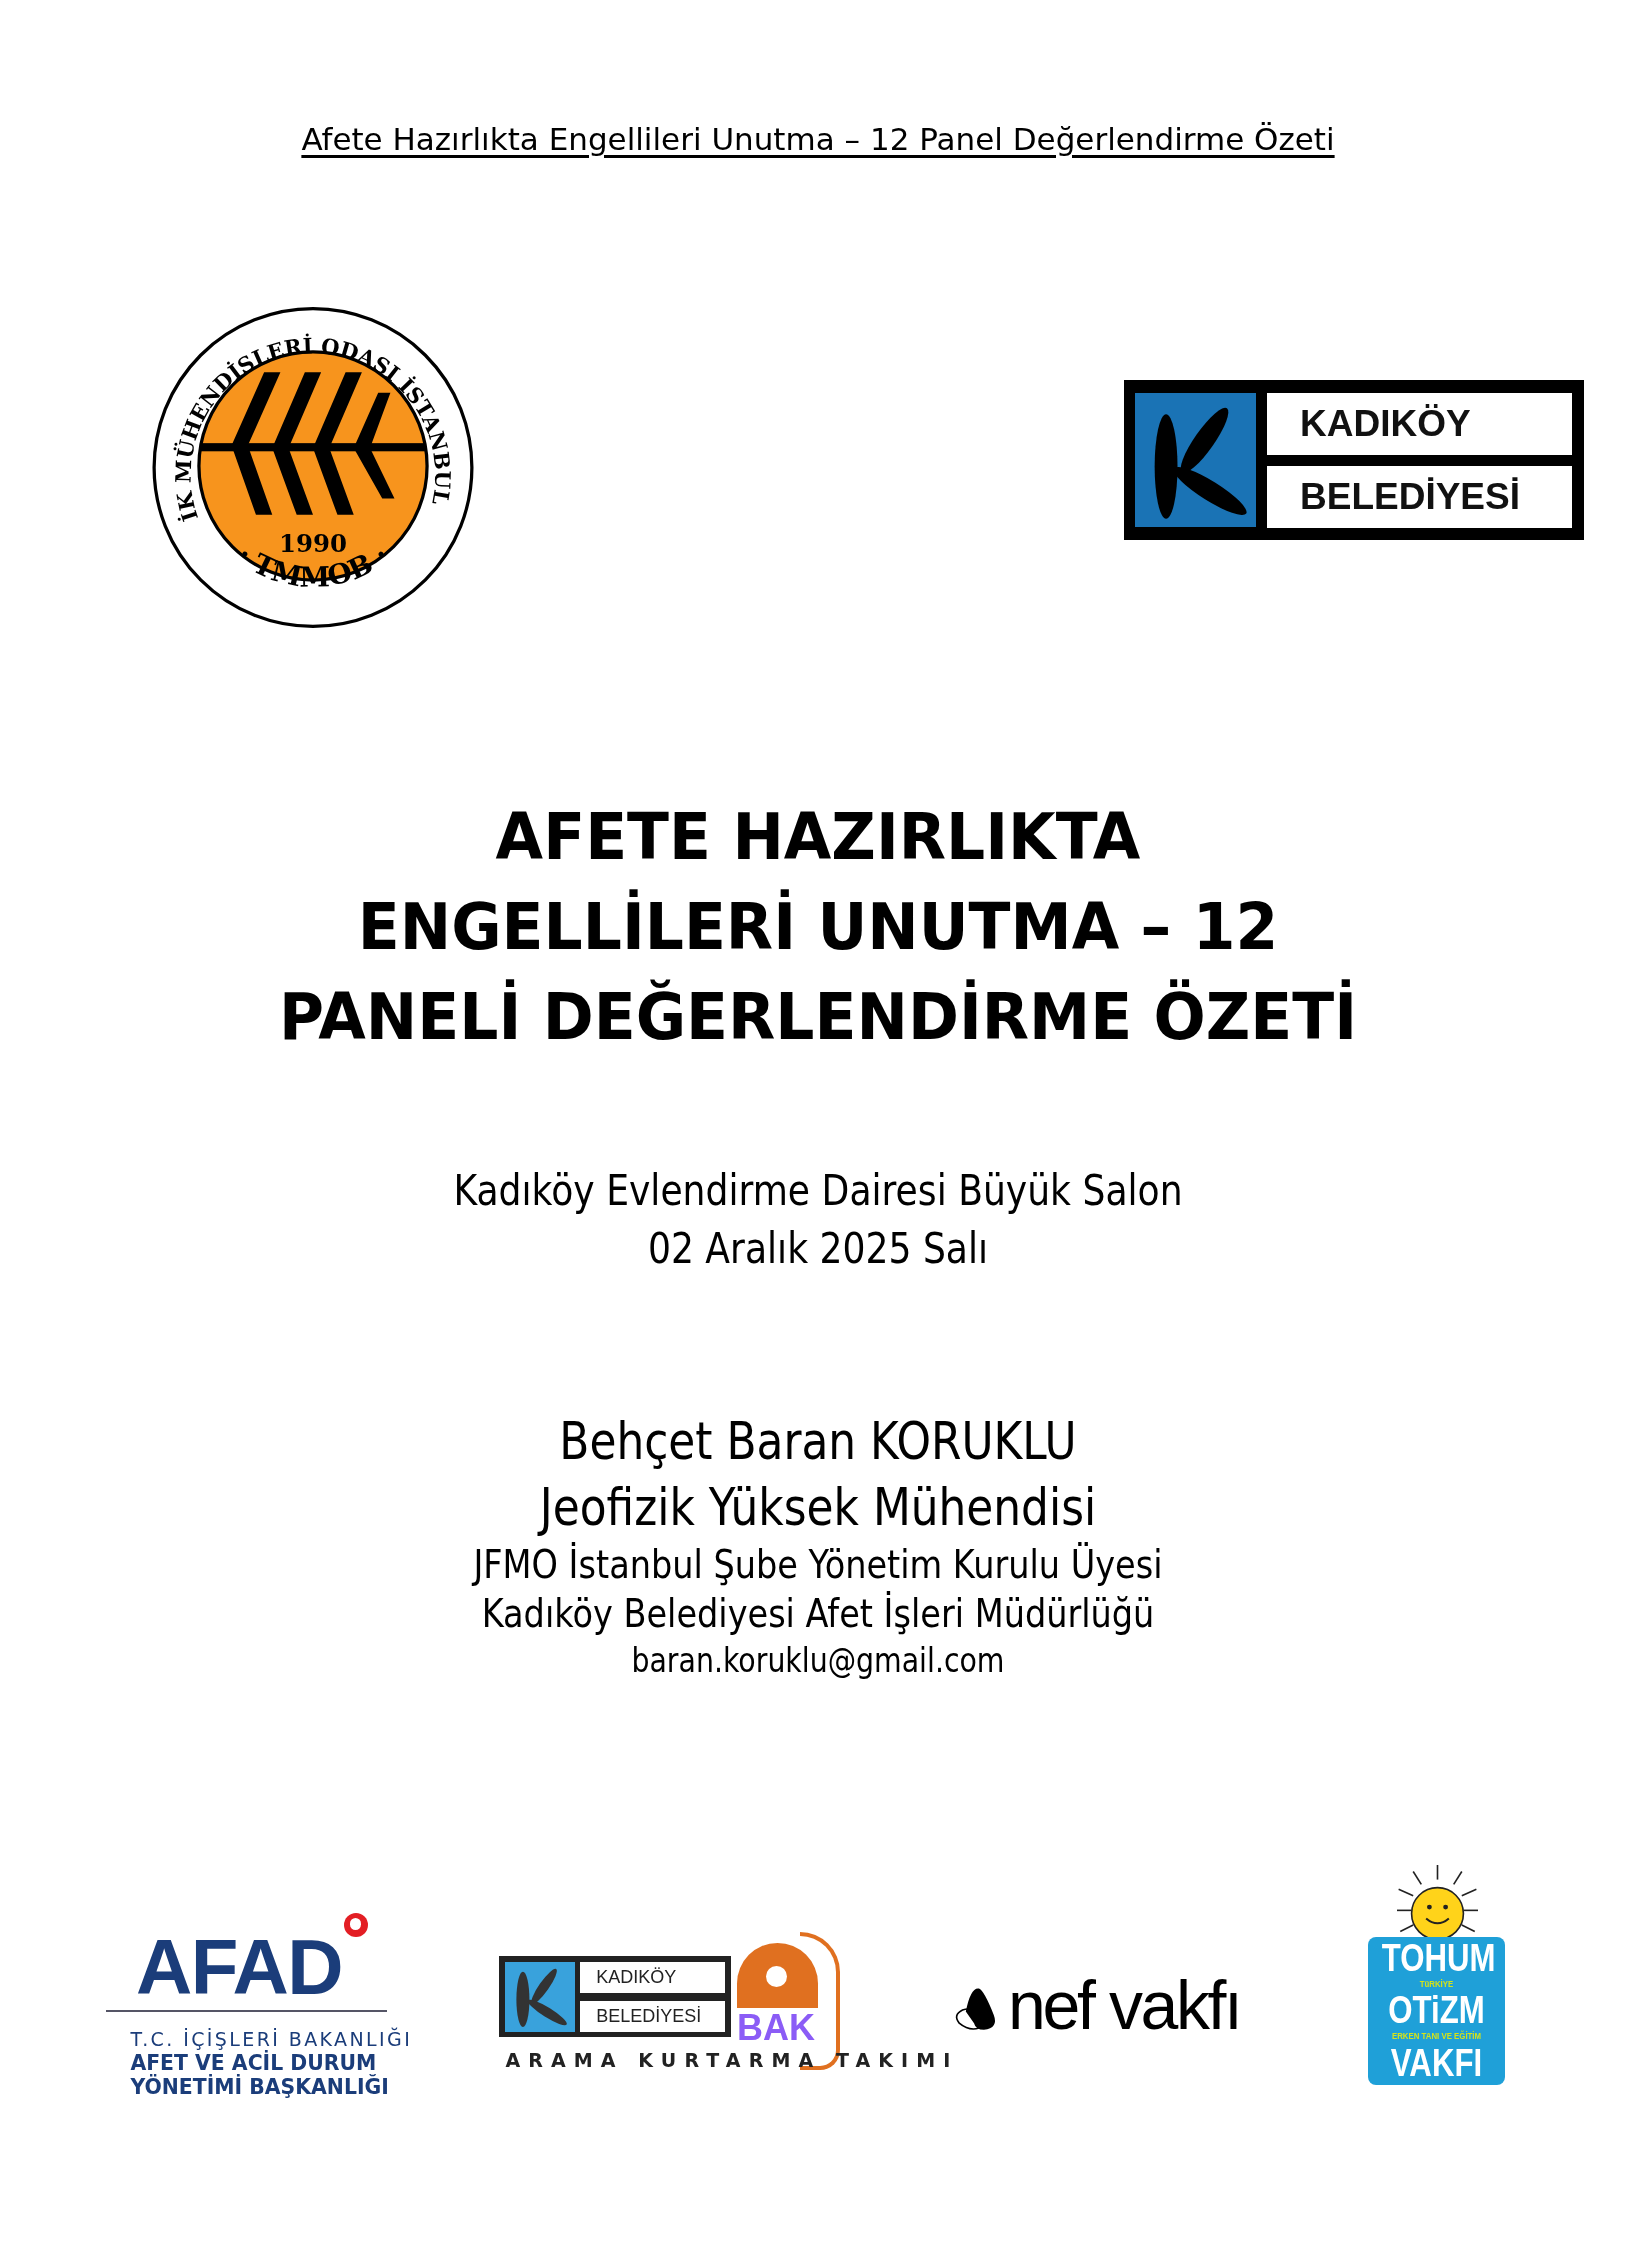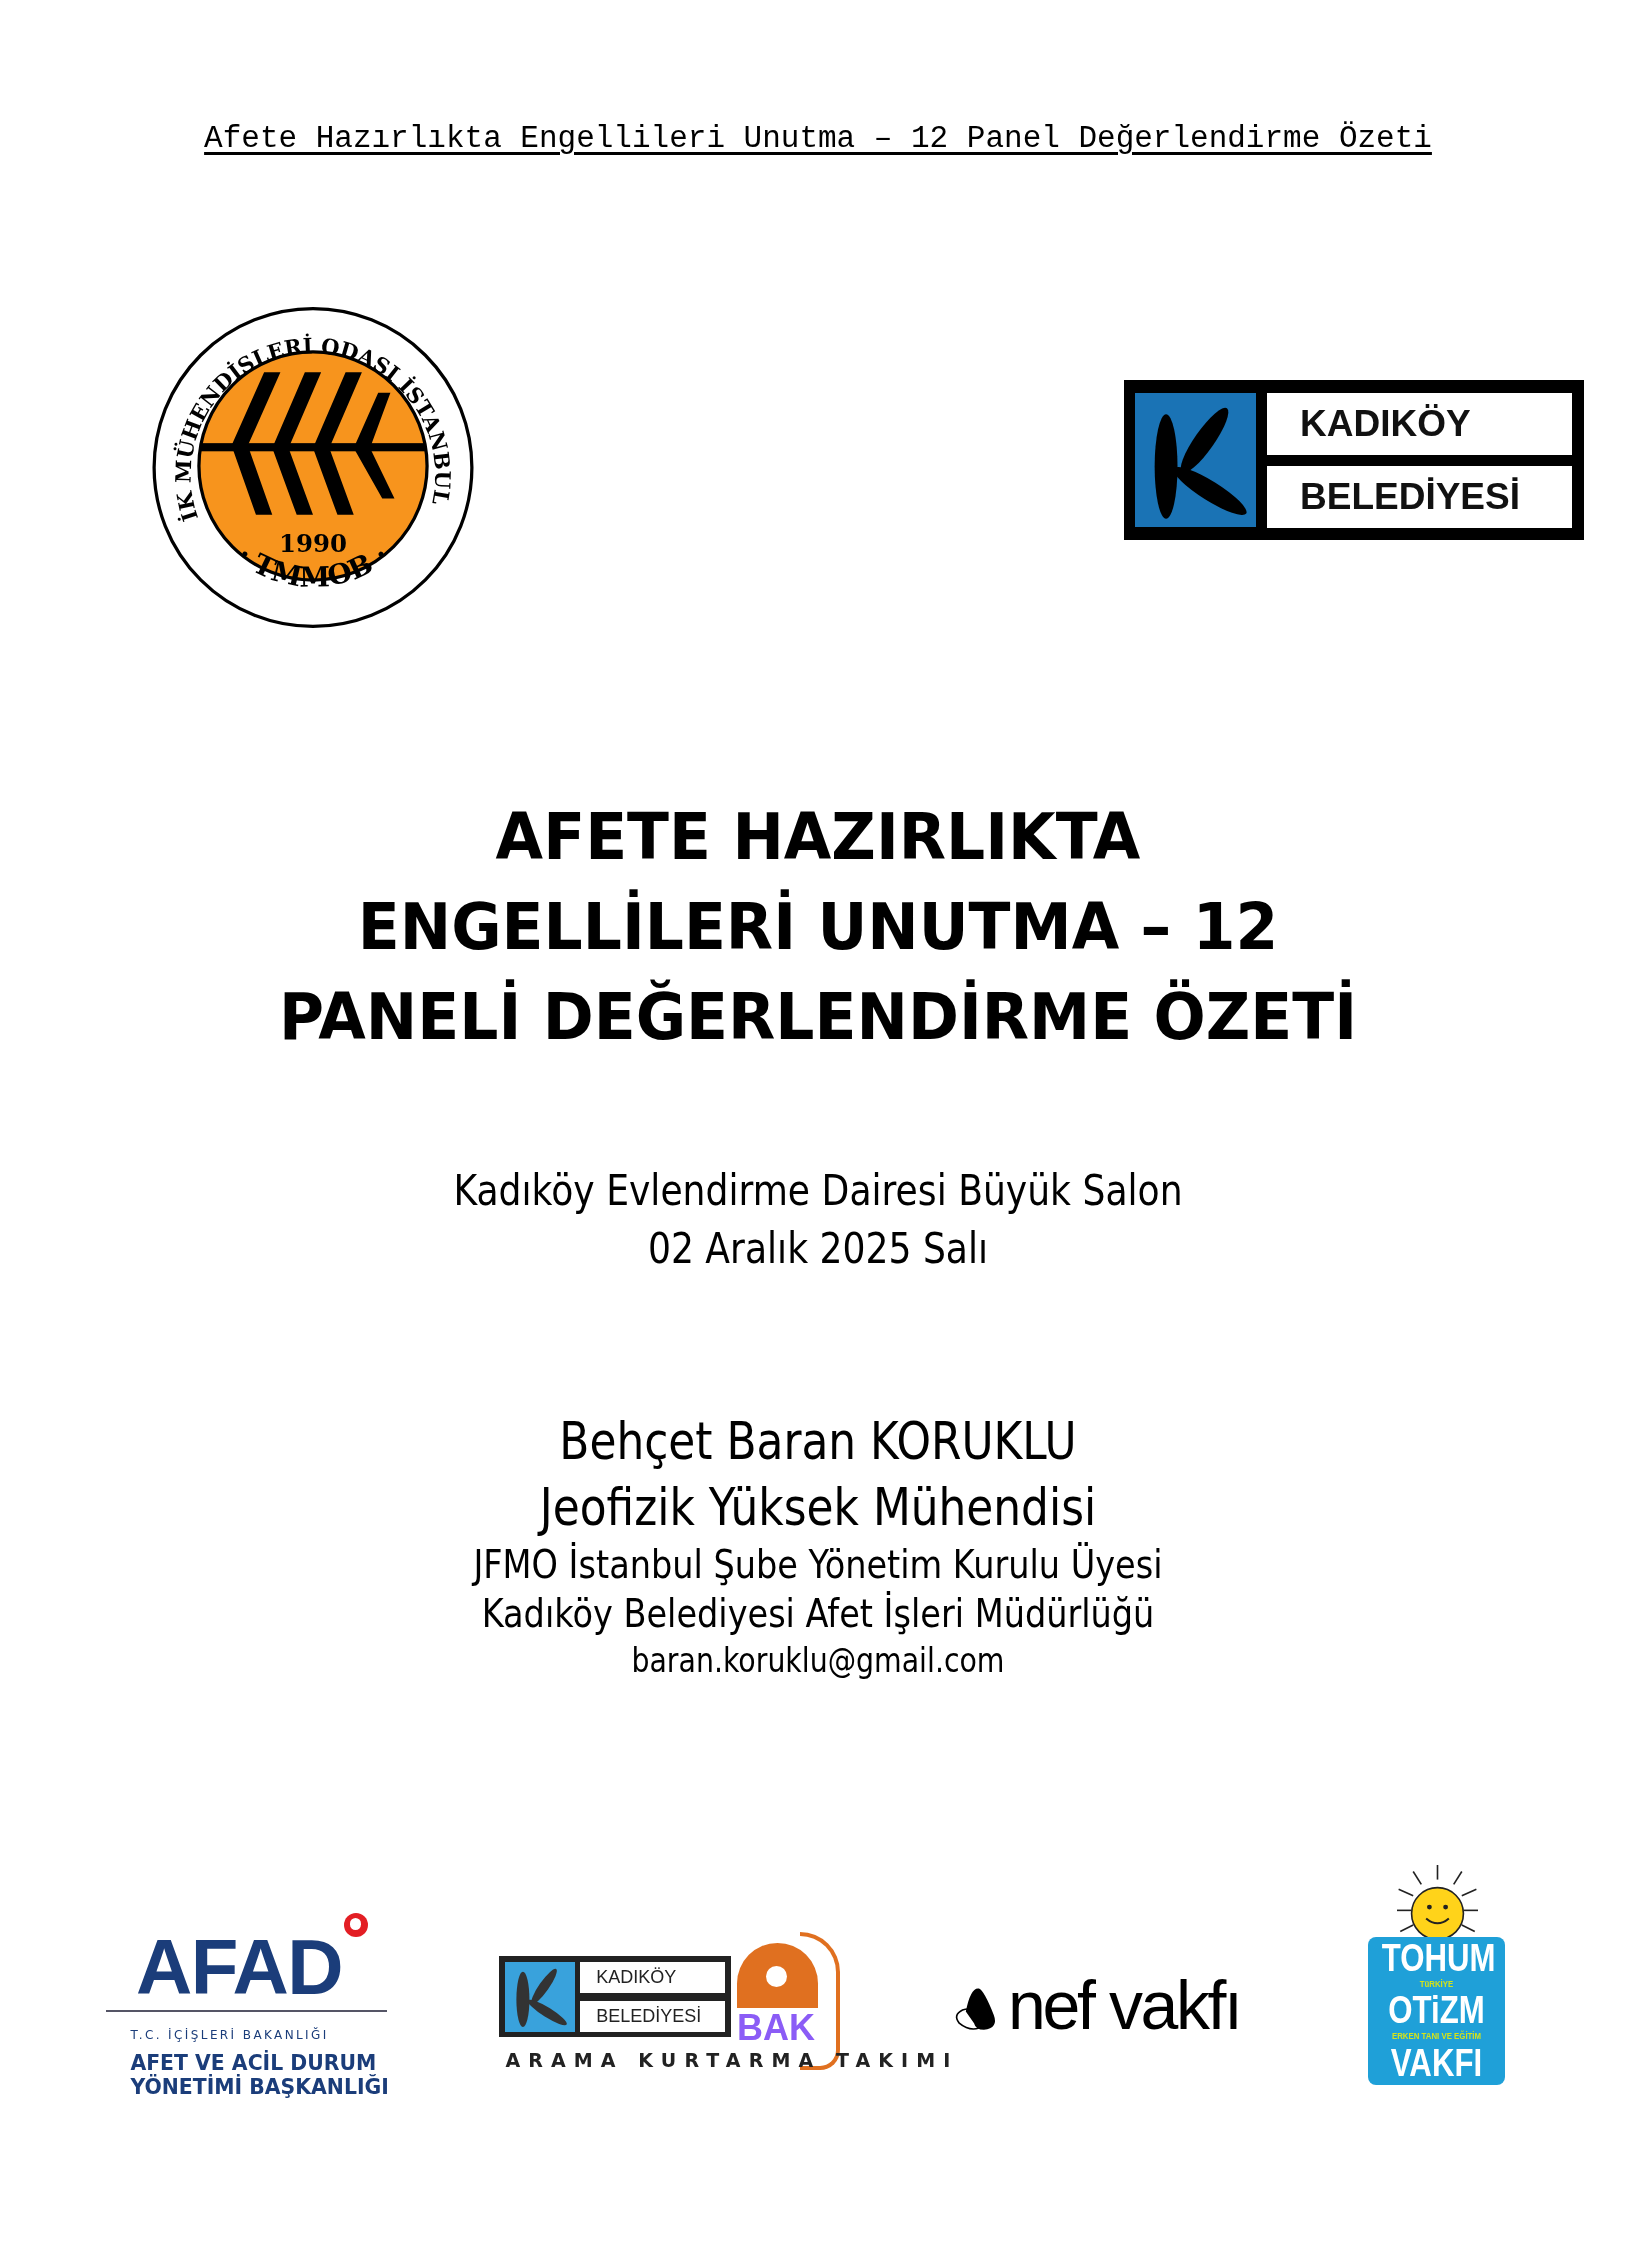--- a/index.html
+++ b/index.html
@@ -1,21 +1,21 @@
 <!DOCTYPE html>
 <html style="font-size:13px"><head>
 <meta charset="utf-8">
 <style>
   html, body { margin:0; padding:0; background:#ffffff; }
   body { width:1636px; height:2261px; position:relative; overflow:hidden;
          font-family:"DejaVu Sans", sans-serif; color:#000; }
   .abs { position:absolute; }
   .center-line { position:absolute; left:0; width:1636px; text-align:center; white-space:nowrap; }
 
-  #running-header { top:121px; font-size:31px;font-family:Liberation Mono, monospace; }
+  #running-header { top:121px; font-size:31px; }
   #running-header span { text-decoration:underline; text-underline-offset:4.9px; }
 
   
   #tmmob-logo { left:150px; top:303px; width:326px; height:330px; }
 
   
   #kadikoy-logo { left:1124px; top:380px; width:460px; height:160px; background:#000; }
   #kadikoy-logo .kblue { position:absolute; left:11.4px; top:13px; width:121px; height:134px; background:#1a73b5; }
   #kadikoy-logo .kbox { position:absolute; left:143px; width:305px; background:#fff;
        font-family:"Liberation Sans", sans-serif; font-weight:bold; font-size:37px; color:#111;
@@ -41,21 +41,21 @@
   #author-role2 { top:1591px; }
   #author-email { top:1641px; font-size:33px; transform:scaleX(0.86); }
 
   
   #afad-logo { left:106px; top:1906px; width:285px; height:195px; }
   #afad-logo .afad-word { position:absolute; left:30px; top:16.3px; font-family:"Liberation Sans", sans-serif;
        font-weight:bold; font-size:78px; color:#1b3d7a; letter-spacing:-1.6px; }
   #afad-logo .flag { position:absolute; left:238px; top:6.5px; width:24.4px; height:24.4px; border-radius:50%; background:#e31e24; }
   #afad-logo .flag::after { content:""; position:absolute; left:5.7px; top:5.7px; width:11.4px; height:11.4px; border-radius:50%; background:#fff; }
   #afad-logo .rule { position:absolute; left:0; top:104px; width:281px; height:1.6px; background:#556; }
-  #afad-logo .sub1 { position:absolute; left:24.4px; top:122px; font-size:12px; letter-spacing:2.4px; color:#1b3d7a; white-space:nowrap; }
+  #afad-logo .sub1 { position:absolute; left:24.4px; top:122px; font-size:19px; letter-spacing:2.4px; color:#1b3d7a; white-space:nowrap; }
   #afad-logo .sub2, #afad-logo .sub3 { position:absolute; left:24.4px; font-size:20.4px; font-weight:bold; color:#1b3d7a; white-space:nowrap;text-align:right; }
   #afad-logo .sub2 { top:145px; }
   #afad-logo .sub3 { top:169px; }
 
   
   #bak-logo { left:499px; top:1932px; width:367px; height:147px; }
   #bak-logo .frame { position:absolute; left:0; top:24.4px; width:232px; height:81px; background:#222; }
   #bak-logo .kb { position:absolute; left:5.7px; top:5.7px; width:70px; height:70px; background:#39a2dc; }
   #bak-logo .kt, #bak-logo .kbt { position:absolute; left:81px; width:145px; height:31px; background:#fff;
        font-family:"Liberation Sans", sans-serif; font-size:18px; color:#222; display:flex; align-items:center; padding-left:16.3px; box-sizing:border-box; }

